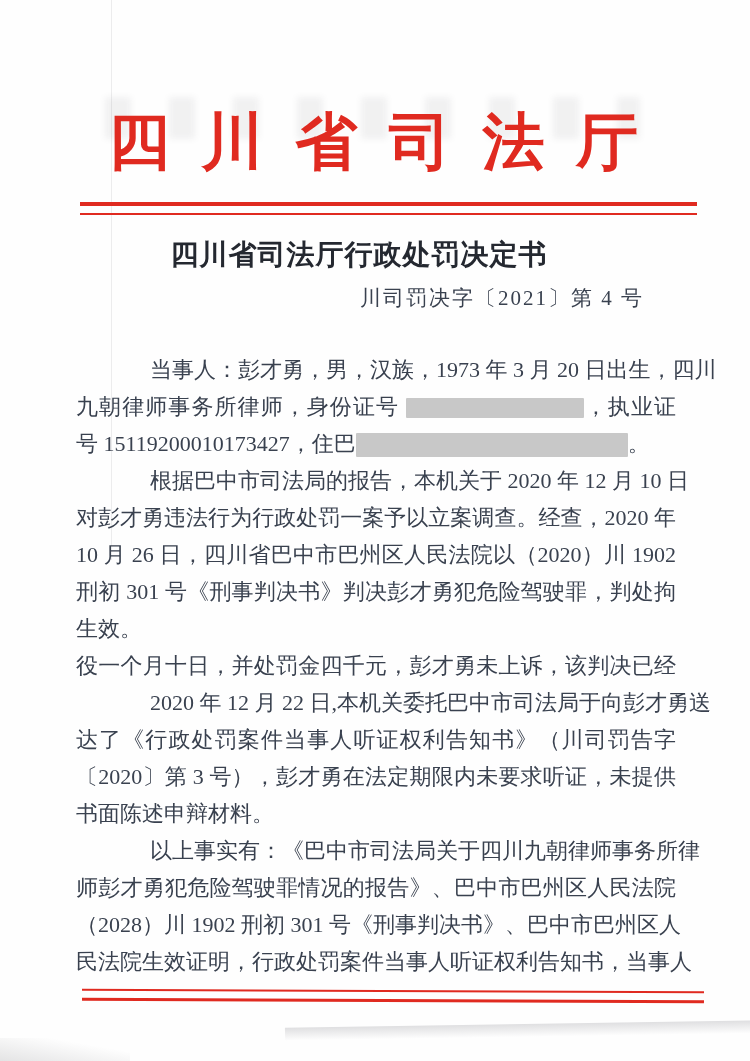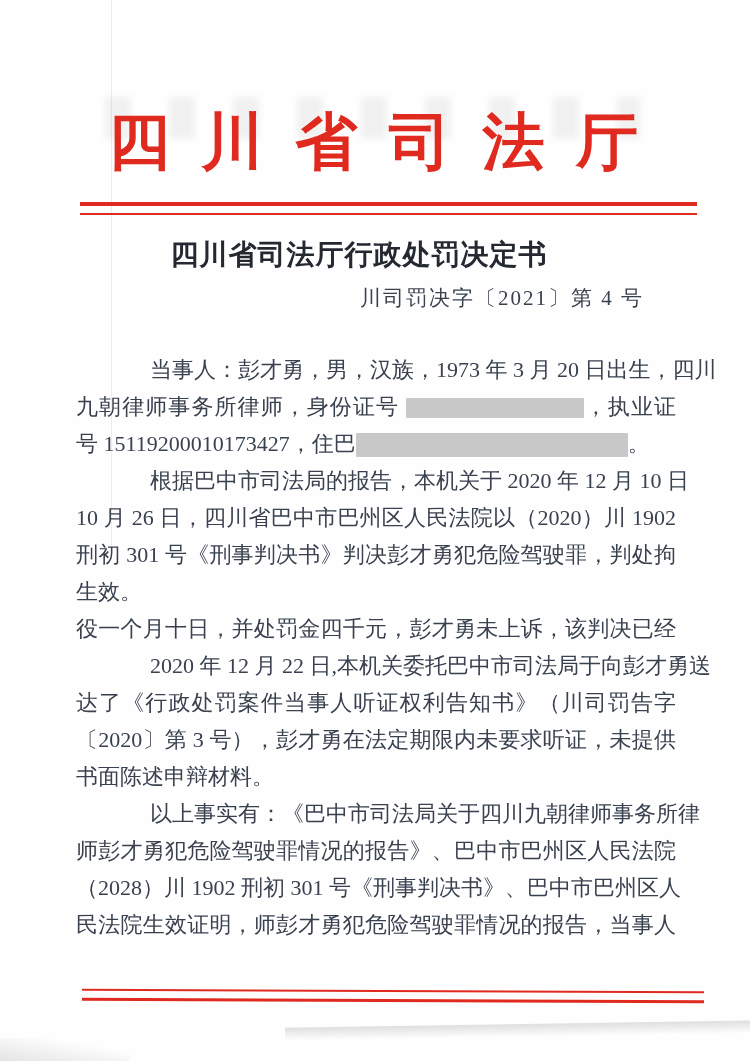--- a/index.html
+++ b/index.html
@@ -72,31 +72,32 @@
 
   <div class="doc-title">四川省司法厅行政处罚决定书</div>
 
   <div class="doc-number">川司罚决字〔2021〕第 4 号</div>
 
   <div class="body-text">
     <div class="line just indent">当事人：彭才勇，男，汉族，1973 年 3 月 20 日出生，四川</div>
     <div class="line just"><span>九朝律师事务所律师，身份证号 </span><span class="redact r1"></span><span>，执业证</span></div>
     <div class="line"><span>号 15119200010173427，住巴</span><span class="redact r2"></span><span>。</span></div>
     <div class="line just indent">根据巴中市司法局的报告，本机关于 2020 年 12 月 10 日</div>
+    <div class="line just">对彭才勇违法行为行政处罚一案予以立案调查。经查，2020 年</div>
     <div class="line just">10 月 26 日，四川省巴中市巴州区人民法院以（2020）川 1902</div>
     <div class="line just">刑初 301 号《刑事判决书》判决彭才勇犯危险驾驶罪，判处拘</div>
     <div class="line">生效。</div>
     <div class="line just">役一个月十日，并处罚金四千元，彭才勇未上诉，该判决已经</div>
     <div class="line just indent">2020 年 12 月 22 日,本机关委托巴中市司法局于向彭才勇送</div>
     <div class="line just">达了《行政处罚案件当事人听证权利告知书》（川司罚告字</div>
     <div class="line just">〔2020〕第 3 号），彭才勇在法定期限内未要求听证，未提供</div>
     <div class="line">书面陈述申辩材料。</div>
     <div class="line just indent">以上事实有：《巴中市司法局关于四川九朝律师事务所律</div>
     <div class="line just">师彭才勇犯危险驾驶罪情况的报告》、巴中市巴州区人民法院</div>
     <div class="line just">（2028）川 1902 刑初 301 号《刑事判决书》、巴中市巴州区人</div>
-    <div class="line just">民法院生效证明，师彭才勇犯危险驾驶罪情况的报告，当事人</div>
+    <div class="line just">民法院生效证明，行政处罚案件当事人听证权利告知书，当事人</div>
   </div>
 
   <div class="rule-bottom"></div>
   <div class="shadow-band"></div>
   <div class="corner-shade"></div>
 
 </div>
 
 </body></html>

